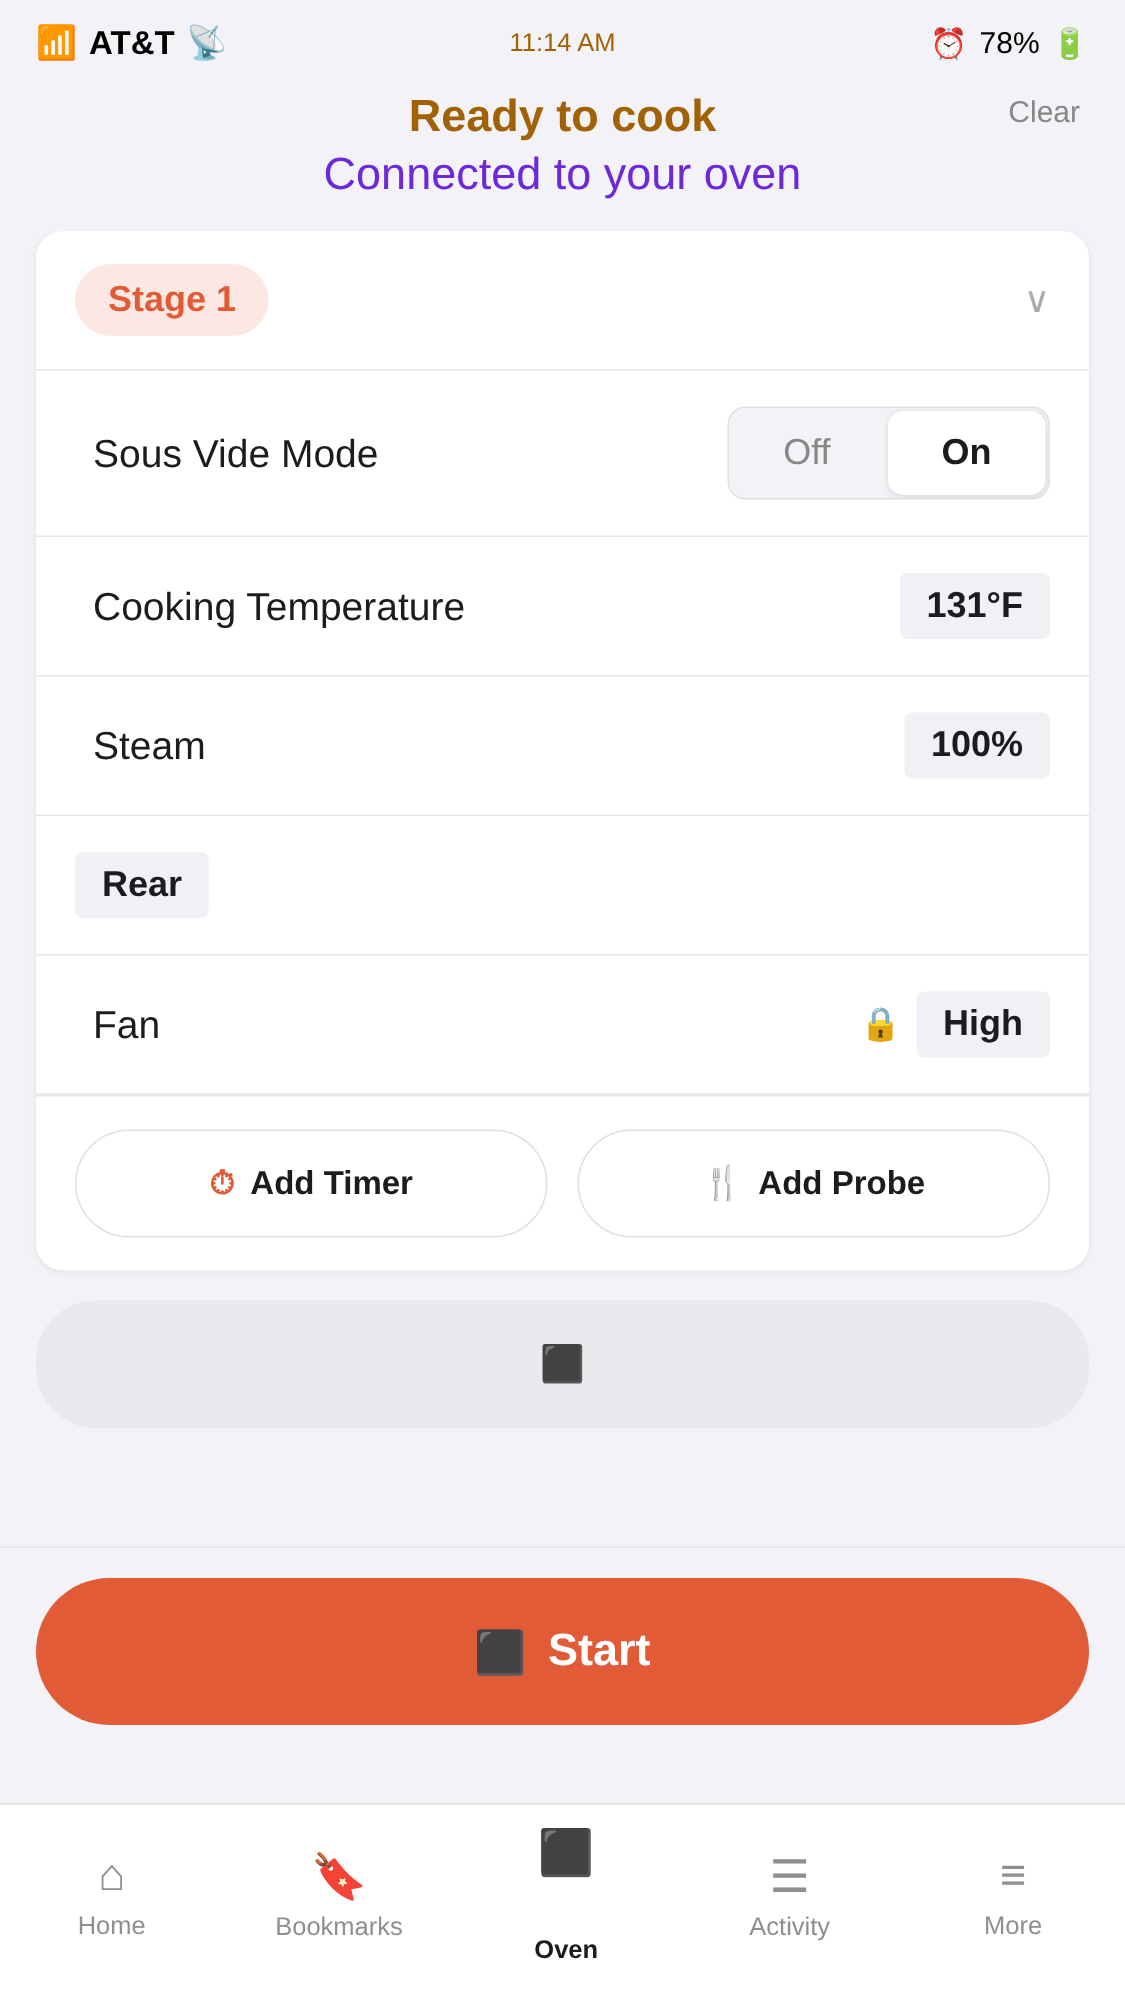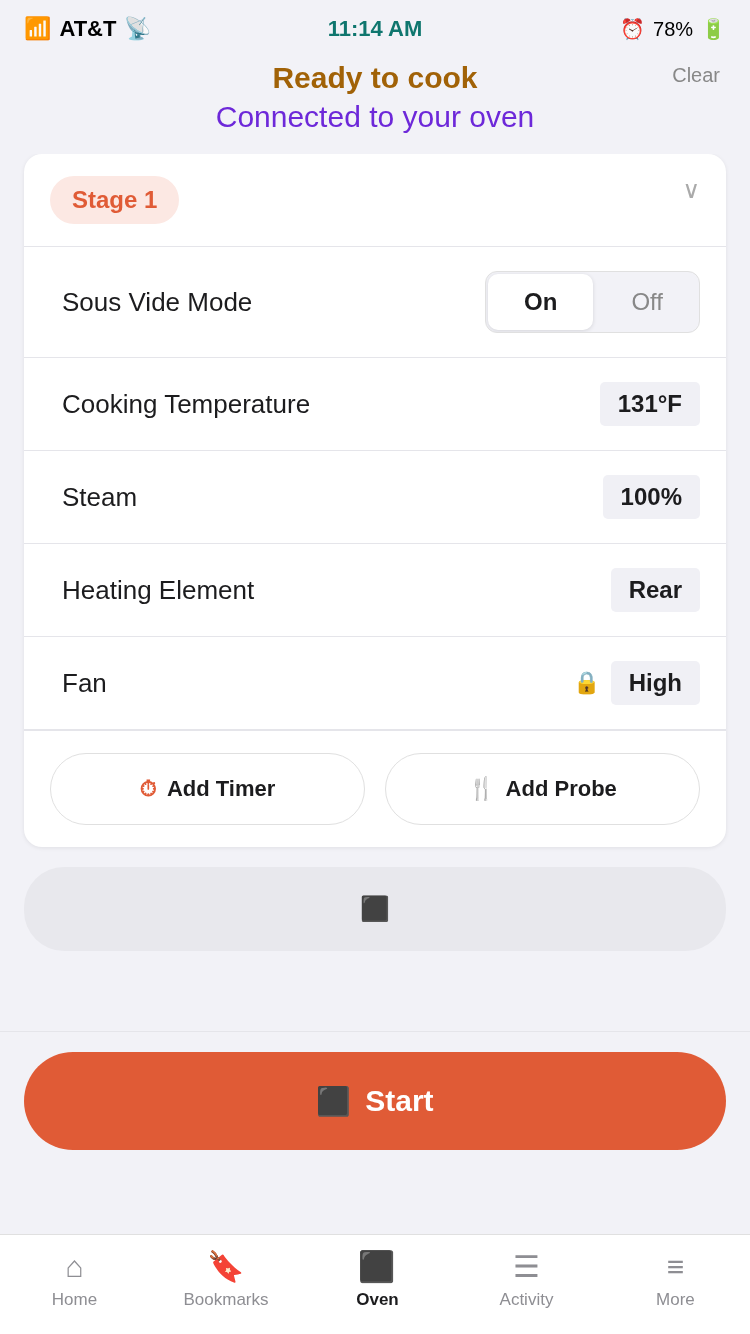--- a/index.html
+++ b/index.html
@@ -24,23 +24,23 @@
     }
     .status-left {
       font-size: 22px;
       font-weight: 600;
       color: #000;
       display: flex;
       align-items: center;
       gap: 8px;
     }
     .status-center {
-      font-size: 22px;
-      font-weight: 700;
-      color: #0f766e;
+      font-size: 17px;
+      font-weight: 400;
+      color: #a16207;
       position: absolute;
       left: 50%;
       transform: translateX(-50%);
     }
     .status-right {
       display: flex;
       align-items: center;
       gap: 8px;
       font-size: 20px;
       font-weight: 500;
@@ -86,20 +86,21 @@
       margin: 0 24px 20px 24px;
       background: #fff;
       border-radius: 18px;
       overflow: hidden;
       box-shadow: 0 1px 4px rgba(0,0,0,0.08);
     }
 
     
     .stage-header {
       display: flex;
+      align-items: center;
       justify-content: space-between;
       padding: 22px 26px;
       border-bottom: 1px solid #e5e5ea;
     }
     .stage-badge {
       background: #fce8e3;
       color: #e05b36;
       font-size: 24px;
       font-weight: 600;
       padding: 10px 22px;
@@ -270,20 +271,21 @@
     .nav-icon.active {
       color: #1c1c1e;
     }
     .nav-label {
       font-size: 17px;
       color: #8e8e93;
     }
     .nav-label.active {
       color: #1c1c1e;
       font-weight: 600;
+      margin-top: 31px;
     }
 
     
     .page {
       display: flex;
       flex-direction: column;
       min-height: 1334px;
       padding-bottom: 160px;
     }
     .scroll-area {
@@ -322,37 +324,36 @@
     <div class="card">
 
       <div class="stage-header">
         <span class="stage-badge">Stage 1</span>
         <span class="chevron-icon">∨</span>
       </div>
 
       <div class="setting-row">
         <span class="setting-label">Sous Vide Mode</span>
         <div class="toggle-group">
+          <button class="toggle-btn">Off</button>
           <button class="toggle-btn active">On</button>
-          <button class="toggle-btn">Off</button>
         </div>
       </div>
 
       <div class="setting-row">
         <span class="setting-label">Cooking Temperature</span>
         <span class="setting-value">131°F</span>
       </div>
 
       <div class="setting-row">
         <span class="setting-label">Steam</span>
         <span class="setting-value">100%</span>
       </div>
 
       <div class="setting-row">
-        <span class="setting-label">Heating Element</span>
         <span class="setting-value">Rear</span>
       </div>
 
       <div class="setting-row">
         <span class="setting-label">Fan</span>
         <div class="lock-value-group">
           <span class="lock-icon">🔒</span>
           <span class="setting-value">High</span>
         </div>
       </div>

